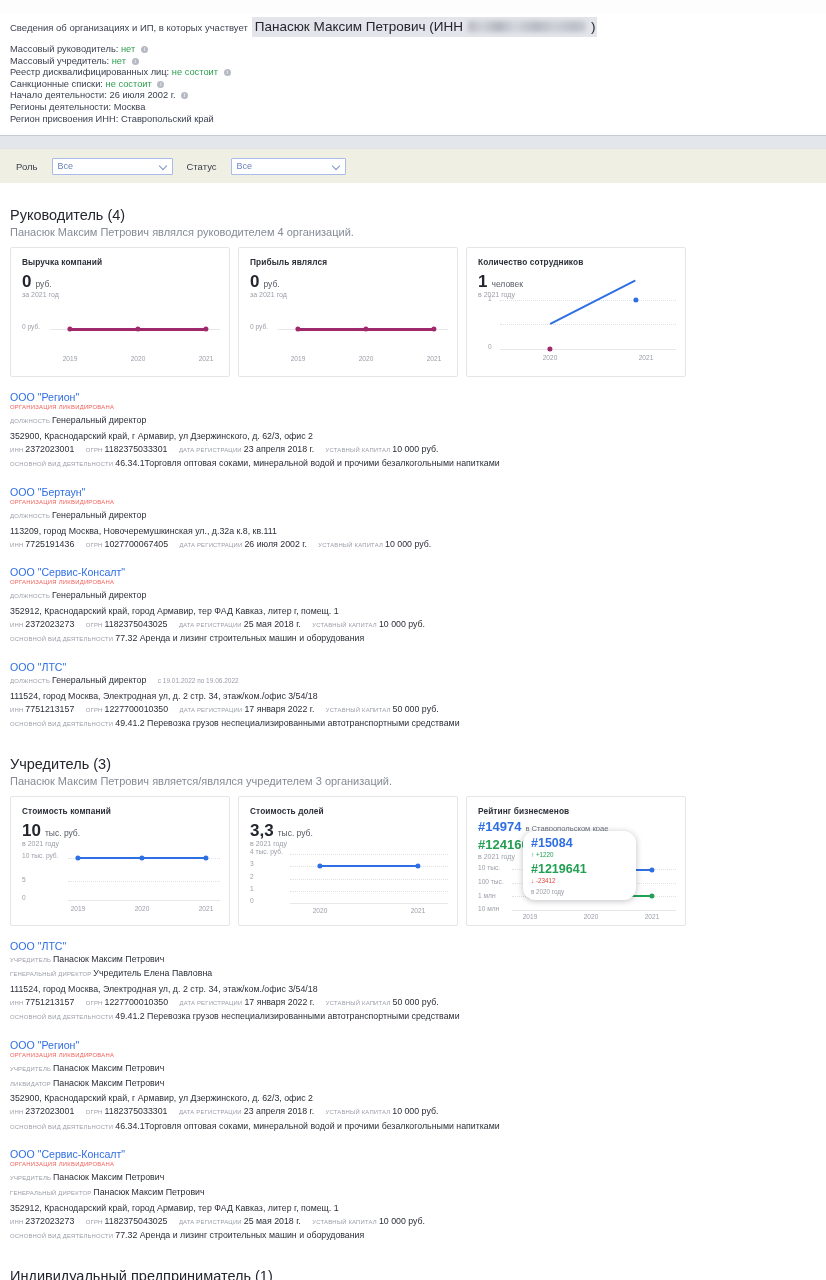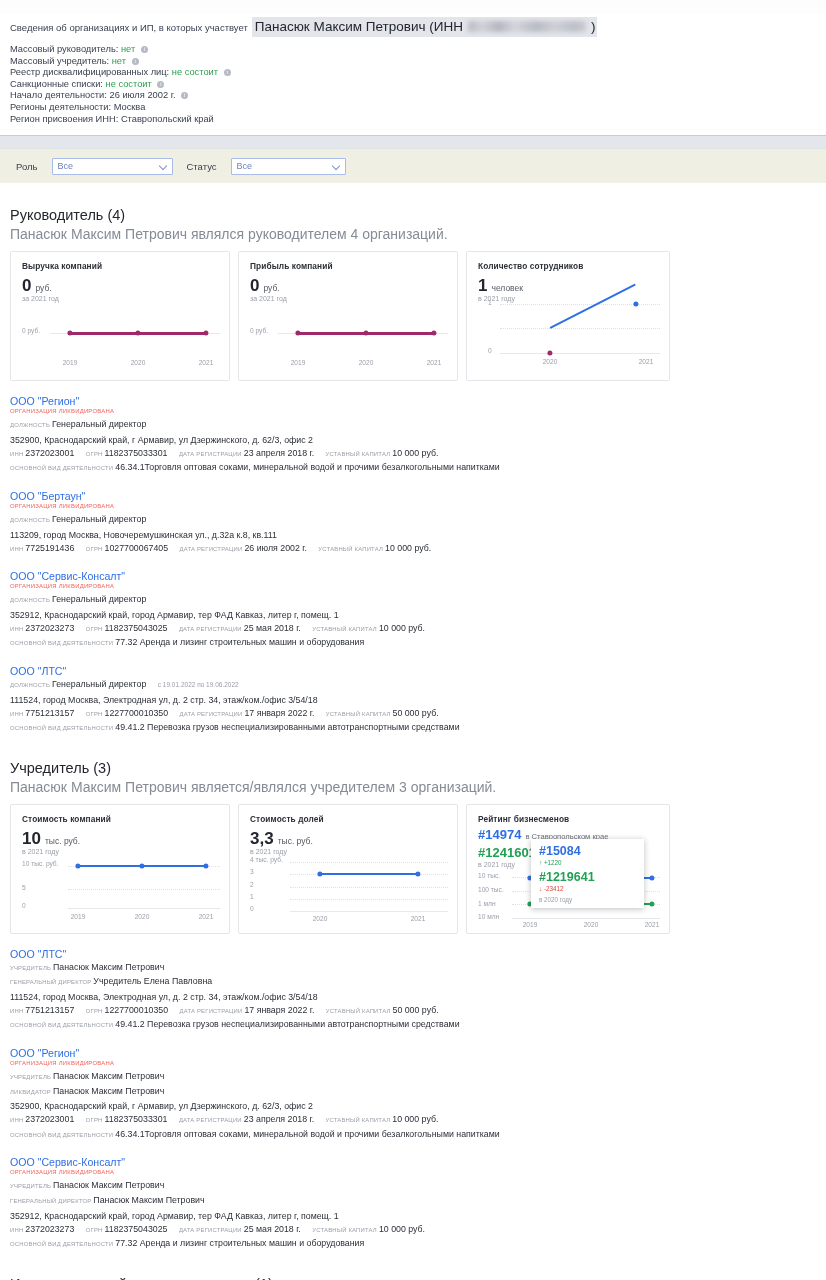--- a/index.html
+++ b/index.html
@@ -59,31 +59,31 @@
   .chev{position:absolute;right:5px;top:4px;width:7px;height:7px;}
   .chev:after{
     content:"";position:absolute;left:0;top:0;width:5px;height:5px;
     border-right:1.3px solid #7e93c9;border-bottom:1.3px solid #7e93c9;
     transform:rotate(45deg);
   }
 
   
   .section{padding:0 10px;margin-top:24px;}
   .sec-title{font-size:14.5px;color:#23262e;font-weight:400;margin:20px 0 3px 0;}
-  .sec-sub{font-size:14px;color:#868b96;margin-bottom:9px;}
+  .sec-sub{font-size:11px;color:#868b96;margin-bottom:9px;}
 
   
   .cards{display:flex;gap:8px;align-items:center;}
   .card{
     border:1px solid #e4e6ea;border-radius:2px;background:#fff;
     padding:9px 11px 8px 11px;box-sizing:border-box;height:130px;position:relative;
   }
   .card.c1{width:220px;}
   .card.c2{width:220px;}
-  .card.c3{width:204px;}
+  .card.c3{width:220px;}
   .card-title{font-size:8.3px;font-weight:bold;color:#2b2f38;letter-spacing:.1px;}
   .big-row{margin-top:6px;display:flex;align-items:baseline;gap:4px;}
   .big{font-size:17px;font-weight:bold;color:#23262e;line-height:17px;}
   .unit{font-size:8.5px;color:#555a64;}
   .period{font-size:7px;color:#9a9ea8;margin-top:1px;}
 
   .plot{position:absolute;left:11px;right:9px;bottom:7px;height:72px;}
   .ytick{position:absolute;font-size:6.6px;color:#9a9ea8;white-space:nowrap;}
   .gline{position:absolute;left:0;right:0;border-top:1px dotted #dfe1e6;height:0;}
   .axis{position:absolute;left:0;right:0;border-top:1px solid #e6e8ec;height:0;}
@@ -91,22 +91,22 @@
   .lseg{position:absolute;height:2.4px;border-radius:2px;}
   .dot{position:absolute;width:5.2px;height:5.2px;border-radius:50%;transform:translate(-50%,-50%);}
 
   
   .rank-row{display:flex;align-items:baseline;gap:4px;margin-top:4px;}
   .rank-num{font-size:13px;font-weight:bold;line-height:14px;}
   .rank-blue{color:#2f6fe4;}
   .rank-green{color:#22a053;}
   .rank-where{font-size:7.6px;color:#6d727c;}
   .tooltip{
-    position:absolute;left:64px;top:34px;width:98px;
-    background:#fff;border-radius:0;box-shadow:0 1px 6px rgba(20,25,40,.28);
+    position:absolute;left:56px;top:34px;width:98px;
+    background:#fff;border-radius:12px;box-shadow:0 1px 6px rgba(20,25,40,.28);
     padding:5px 7px 5px 8px;z-index:9;
   }
   .tt-num{font-size:12.5px;font-weight:bold;line-height:14px;}
   .tt-delta{font-size:6.3px;line-height:8px;margin-top:1px;}
   .up{color:#22a053;}
   .down{color:#e0443c;}
   .tt-period{font-size:6.3px;color:#9a9ea8;margin-top:3px;}
 
   
   .org{margin-top:14px;}
@@ -208,21 +208,21 @@
           <div class="dot" style="left:48px;top:32px;background:#a0296b;"></div>
           <div class="dot" style="left:116px;top:32px;background:#a0296b;"></div>
           <div class="dot" style="left:184px;top:32px;background:#a0296b;"></div>
           <div class="xtick" style="left:48px;top:58px;">2019</div>
           <div class="xtick" style="left:116px;top:58px;">2020</div>
           <div class="xtick" style="left:184px;top:58px;">2021</div>
         </div>
       </div>
 
       <div class="card c2">
-        <div class="card-title">Прибыль компаний</div>
+        <div class="card-title">Прибыль являлся</div>
         <div class="big-row">
           <span class="big">0</span>
           <span class="unit">руб.</span>
         </div>
         <div class="period">за 2021 год</div>
         <div class="plot">
           <div class="ytick" style="left:0;top:26px;">0 руб.</div>
           <div class="axis" style="top:32px;left:28px;"></div>
           <div class="lseg" style="left:48px;top:31px;width:136px;background:#a0296b;"></div>
           <div class="dot" style="left:48px;top:32px;background:#a0296b;"></div>

